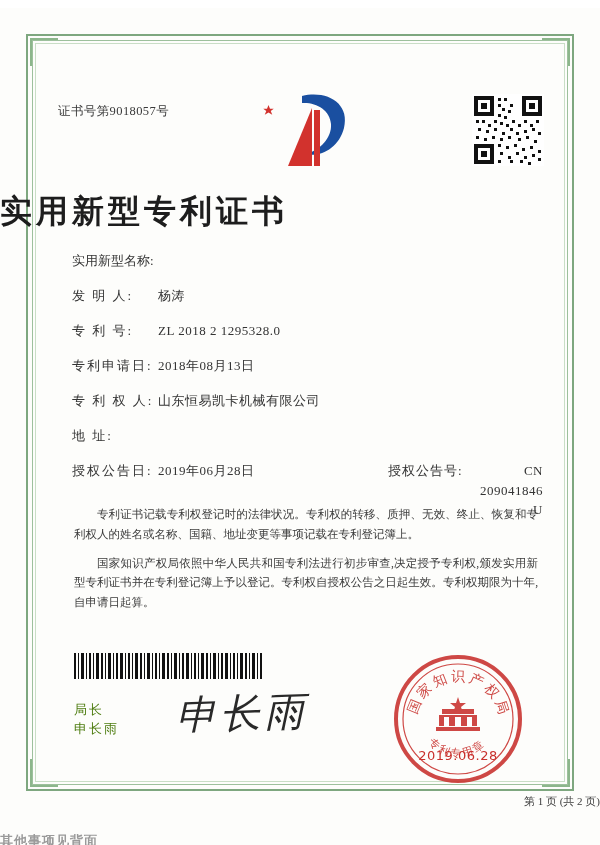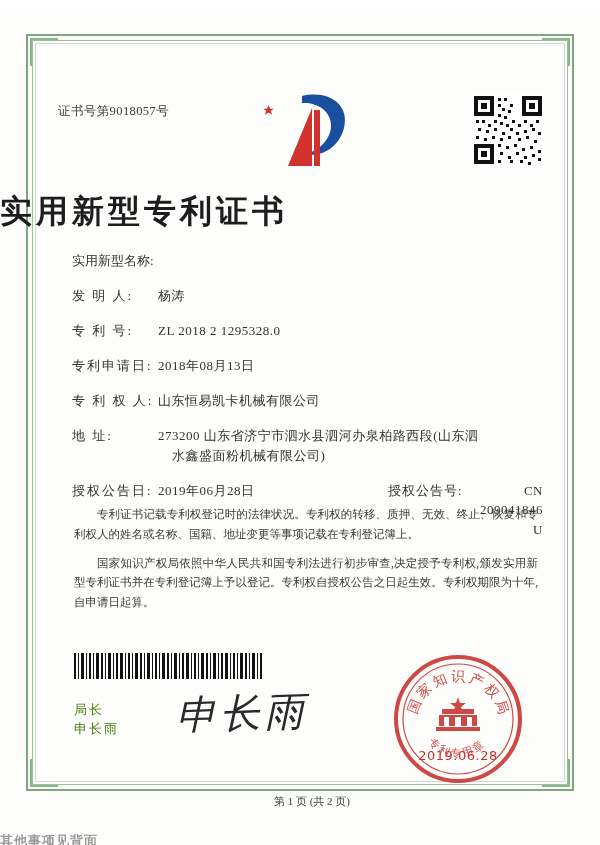--- a/index.html
+++ b/index.html
@@ -210,21 +210,21 @@
     color: #c8302c;
     font-size: 13px;
     letter-spacing: 0.5px;
     font-family: "DejaVu Sans", sans-serif;
   }
 
   .page-num {
     position: absolute;
     left: 0; right: 0;
     top: 786px;
-    text-align: center;
+    text-align: right;
     font-size: 11px;
     color: #3d3d3d;
     padding-left: 24px;
   }
 
   .footer-note {
     position: absolute;
     left: 0; right: 0;
     top: 824px;
     text-align: left;
@@ -363,24 +363,20 @@
       <div class="field-value">2018年08月13日</div>
     </div>
 
     <div class="field-row">
       <div class="field-label">专 利 权 人:</div>
       <div class="field-value">山东恒易凯卡机械有限公司</div>
     </div>
 
     <div class="field-row">
       <div class="field-label">地        址:</div>
-      <div class="field-value">
-        <span>273200 山东省济宁市泗水县泗河办泉柏路西段(山东泗</span>
-        <span class="cont">水鑫盛面粉机械有限公司)</span>
-      </div>
     </div>
 
     <div class="field-row">
       <div class="field-label">授权公告日:</div>
       <div class="field-value">
         <div class="inline-pair">
           <span class="seg-a">2019年06月28日</span>
           <span class="seg-label">授权公告号:</span>
           <span class="seg-b">CN 209041846 U</span>
         </div>

